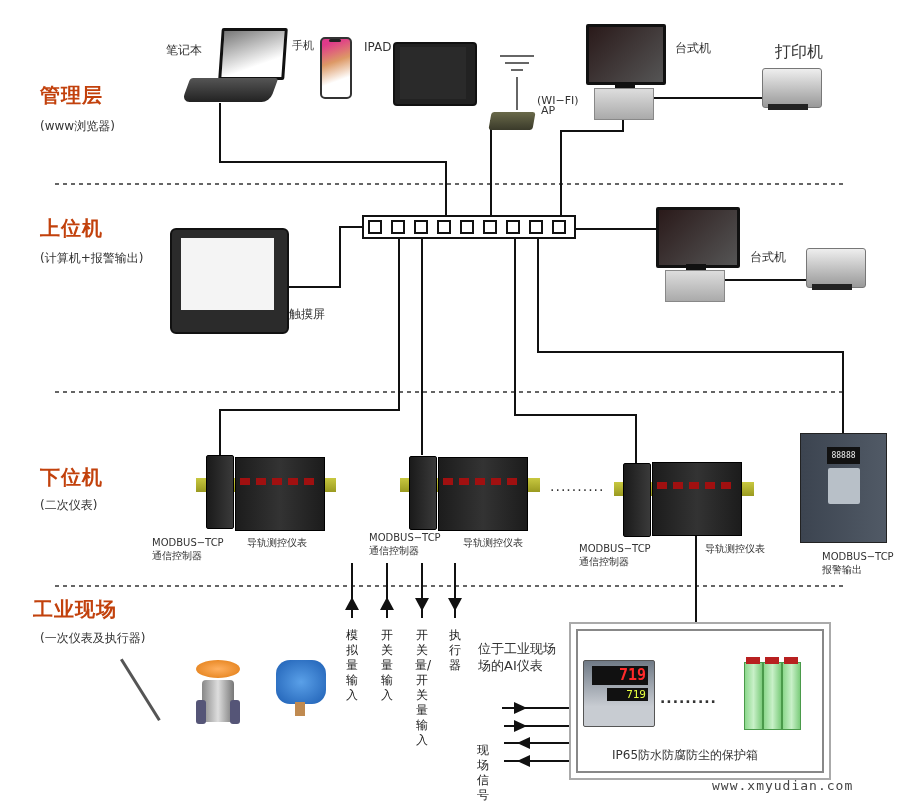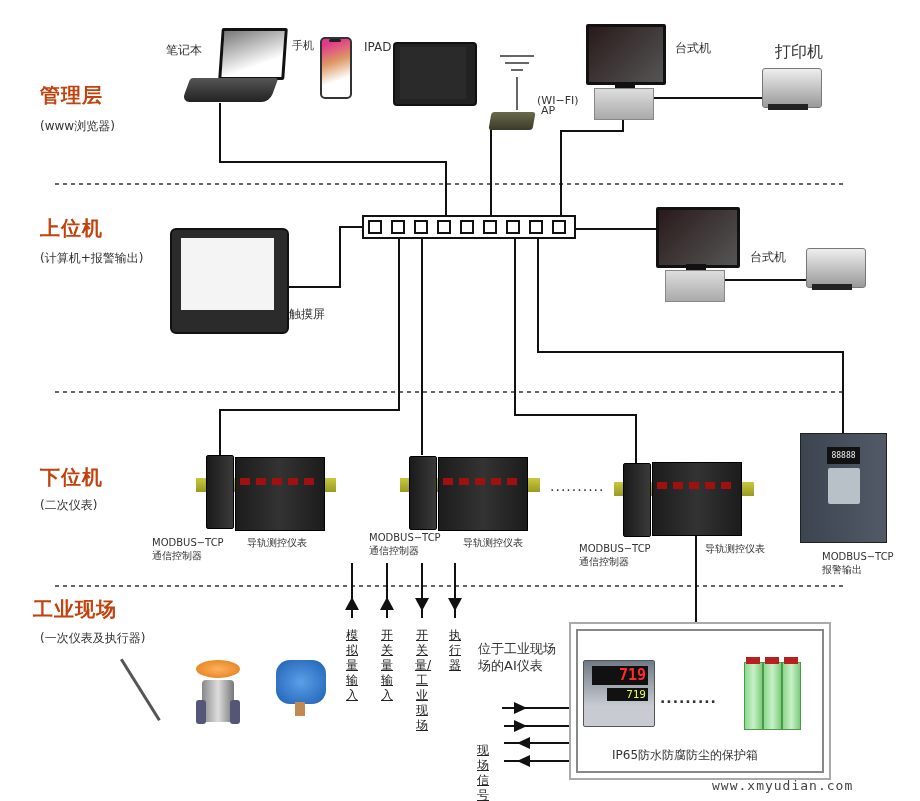--- a/index.html
+++ b/index.html
@@ -3,21 +3,21 @@
 <meta charset="utf-8">
 <style>
   html, body { margin: 0; padding: 0; background: #ffffff; }
   body { width: 920px; height: 801px; position: relative; overflow: hidden;
          font-family: "DejaVu Sans", "Liberation Sans", sans-serif; color: #333; }
   svg.wires { position: absolute; left: 0; top: 0; width: 920px; height: 801px; }
   .layer-title { position: absolute; font-size: 20px; font-weight: bold; color: #c2410c; letter-spacing: 1px; }
   .layer-sub { position: absolute; font-size: 12px; color: #333; }
   .lbl { position: absolute; font-size: 11px; color: #333; white-space: nowrap; }
   .lbl2 { position: absolute; font-size: 10px; color: #333; line-height: 13px; white-space: nowrap; }
-  .vtext { position: absolute; font-size: 12px; color: #222; width: 14px; line-height: 15px; word-break: break-all; text-align: center; text-decoration: underline; }
+  .vtext { position: absolute; font-size: 12px; color: #222; width: 14px; line-height: 15px; word-break: break-all; text-align: center; }
   .url { position: absolute; font-family: "DejaVu Sans Mono", "Liberation Mono", monospace; font-size: 13px; color: #444; letter-spacing: 1px; }
   
   .laptop-screen { position:absolute; left:220px; top:28px; width:60px; height:46px; background:linear-gradient(160deg,#777,#fff 70%); border:3px solid #111; border-radius:2px; transform: skewX(-4deg); }
   .laptop-base { position:absolute; left:186px; top:78px; width:88px; height:24px; background:linear-gradient(#555,#222); border-radius:3px 3px 8px 8px; transform: skewX(-20deg); }
   .phone { position:absolute; left:320px; top:37px; width:28px; height:58px; border-radius:5px; background:linear-gradient(160deg,#e03a8a 10%,#d96 40%,#fff 70%); border:2px solid #333; }
   .phone-notch { position:absolute; left:329px; top:39px; width:12px; height:3px; background:#222; border-radius:2px; }
   .ipad { position:absolute; left:393px; top:42px; width:80px; height:60px; background:#222; border-radius:4px; border:2px solid #111; }
   .ipad-screen { position:absolute; left:400px; top:47px; width:66px; height:52px; background:#2a2a2a; }
   .monitor { position:absolute; background:linear-gradient(135deg,#2a1a1a,#555); border:3px solid #111; border-radius:2px; }
   .monitor-stand { position:absolute; background:#111; }
@@ -214,21 +214,21 @@
 <div class="probe"></div>
 <div class="valve-top"></div>
 <div class="valve-body"></div>
 <div class="valve-flange" style="left:196px;"></div>
 <div class="valve-flange" style="left:230px;"></div>
 <div class="transmitter"></div>
 <div class="transmitter-stem"></div>
 
 <div class="vtext" style="left:345px;top:628px;">模拟量输入</div>
 <div class="vtext" style="left:380px;top:628px;">开关量输入</div>
-<div class="vtext" style="left:415px;top:628px;">开关量/工业现场</div>
+<div class="vtext" style="left:415px;top:628px;">开关量/开关量输入</div>
 <div class="vtext" style="left:448px;top:628px;">执行器</div>
 
 <div class="lbl" style="left:478px;top:640px;font-size:13px;line-height:17px;"><span>位于工业现场</span><br><span>场的AI仪表</span></div>
 <div class="vtext" style="left:476px;top:714px;margin-top:29px;">现场信号</div>
 
 <div class="ai-box"></div>
 <div class="ai-box-inner"></div>
 <div class="ai-meter"></div>
 <div class="ai-disp1">719</div>
 <div class="ai-disp2">719</div>

